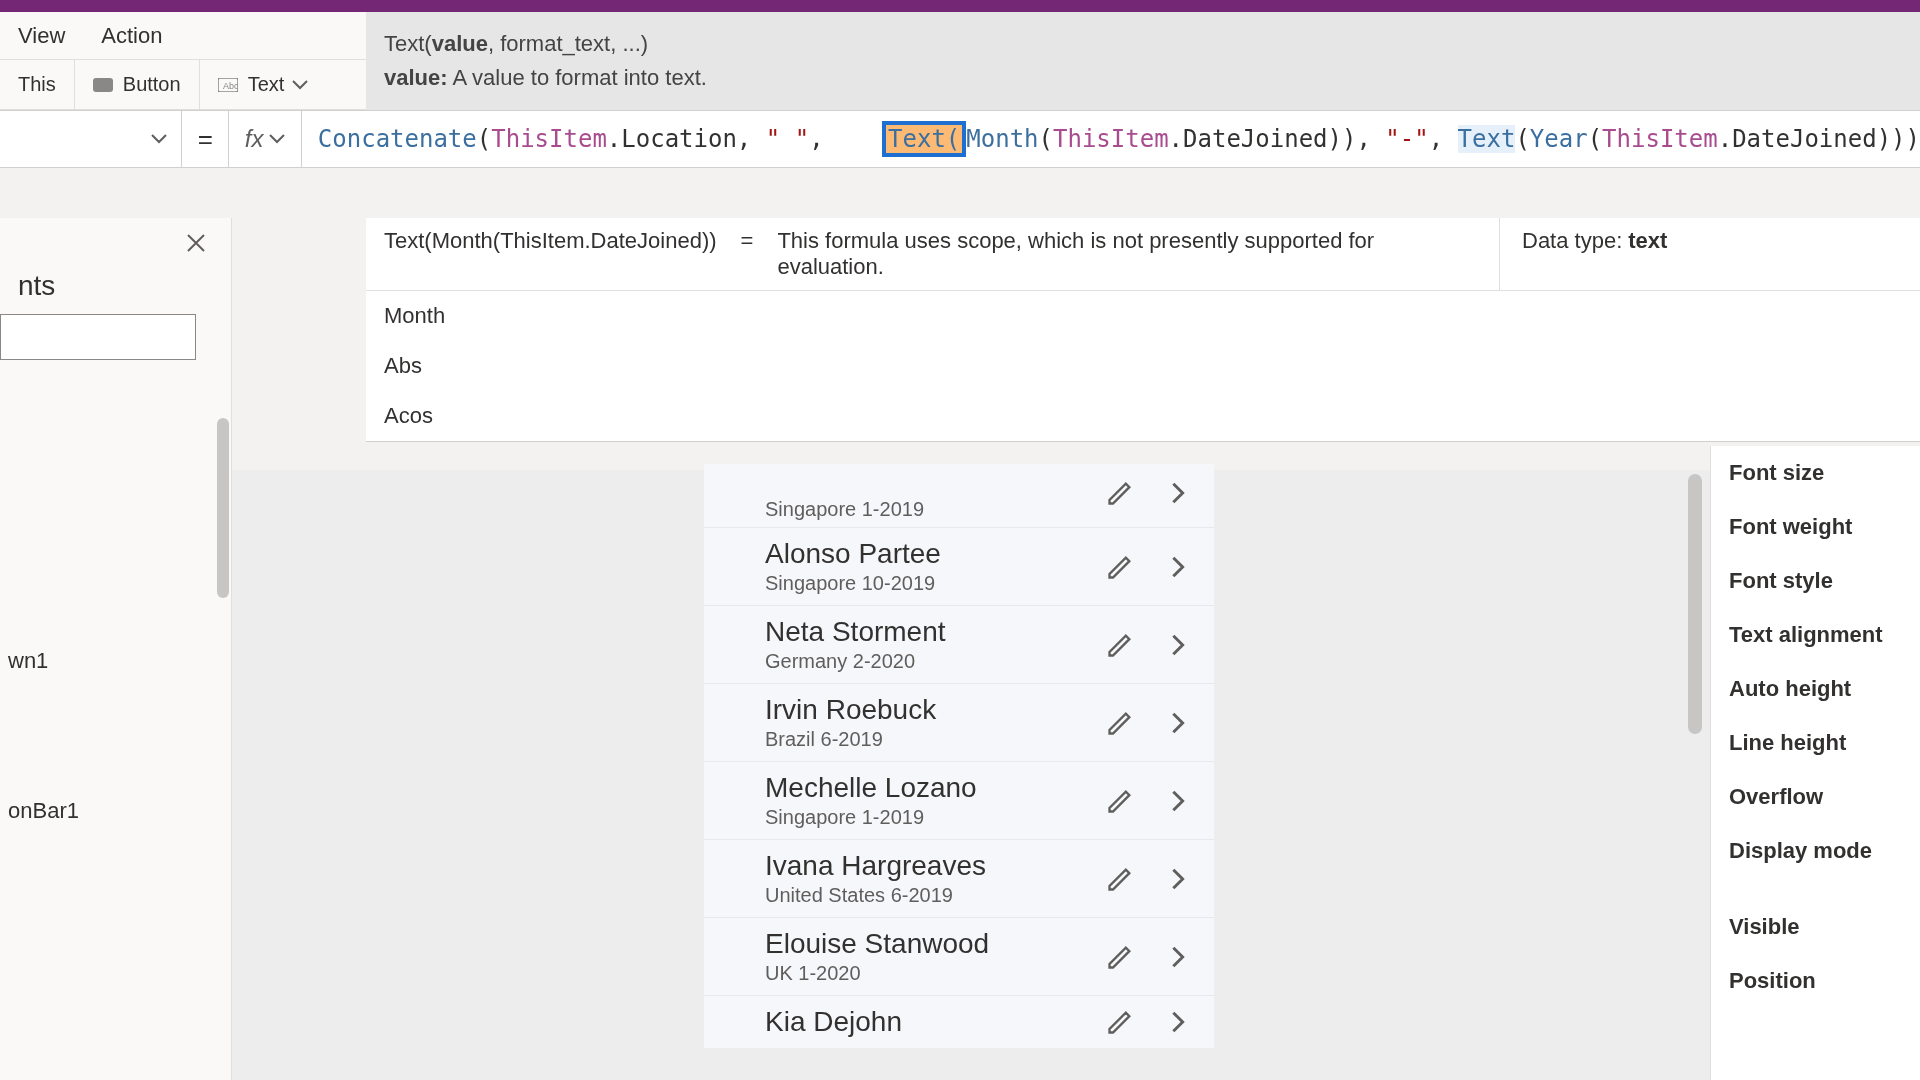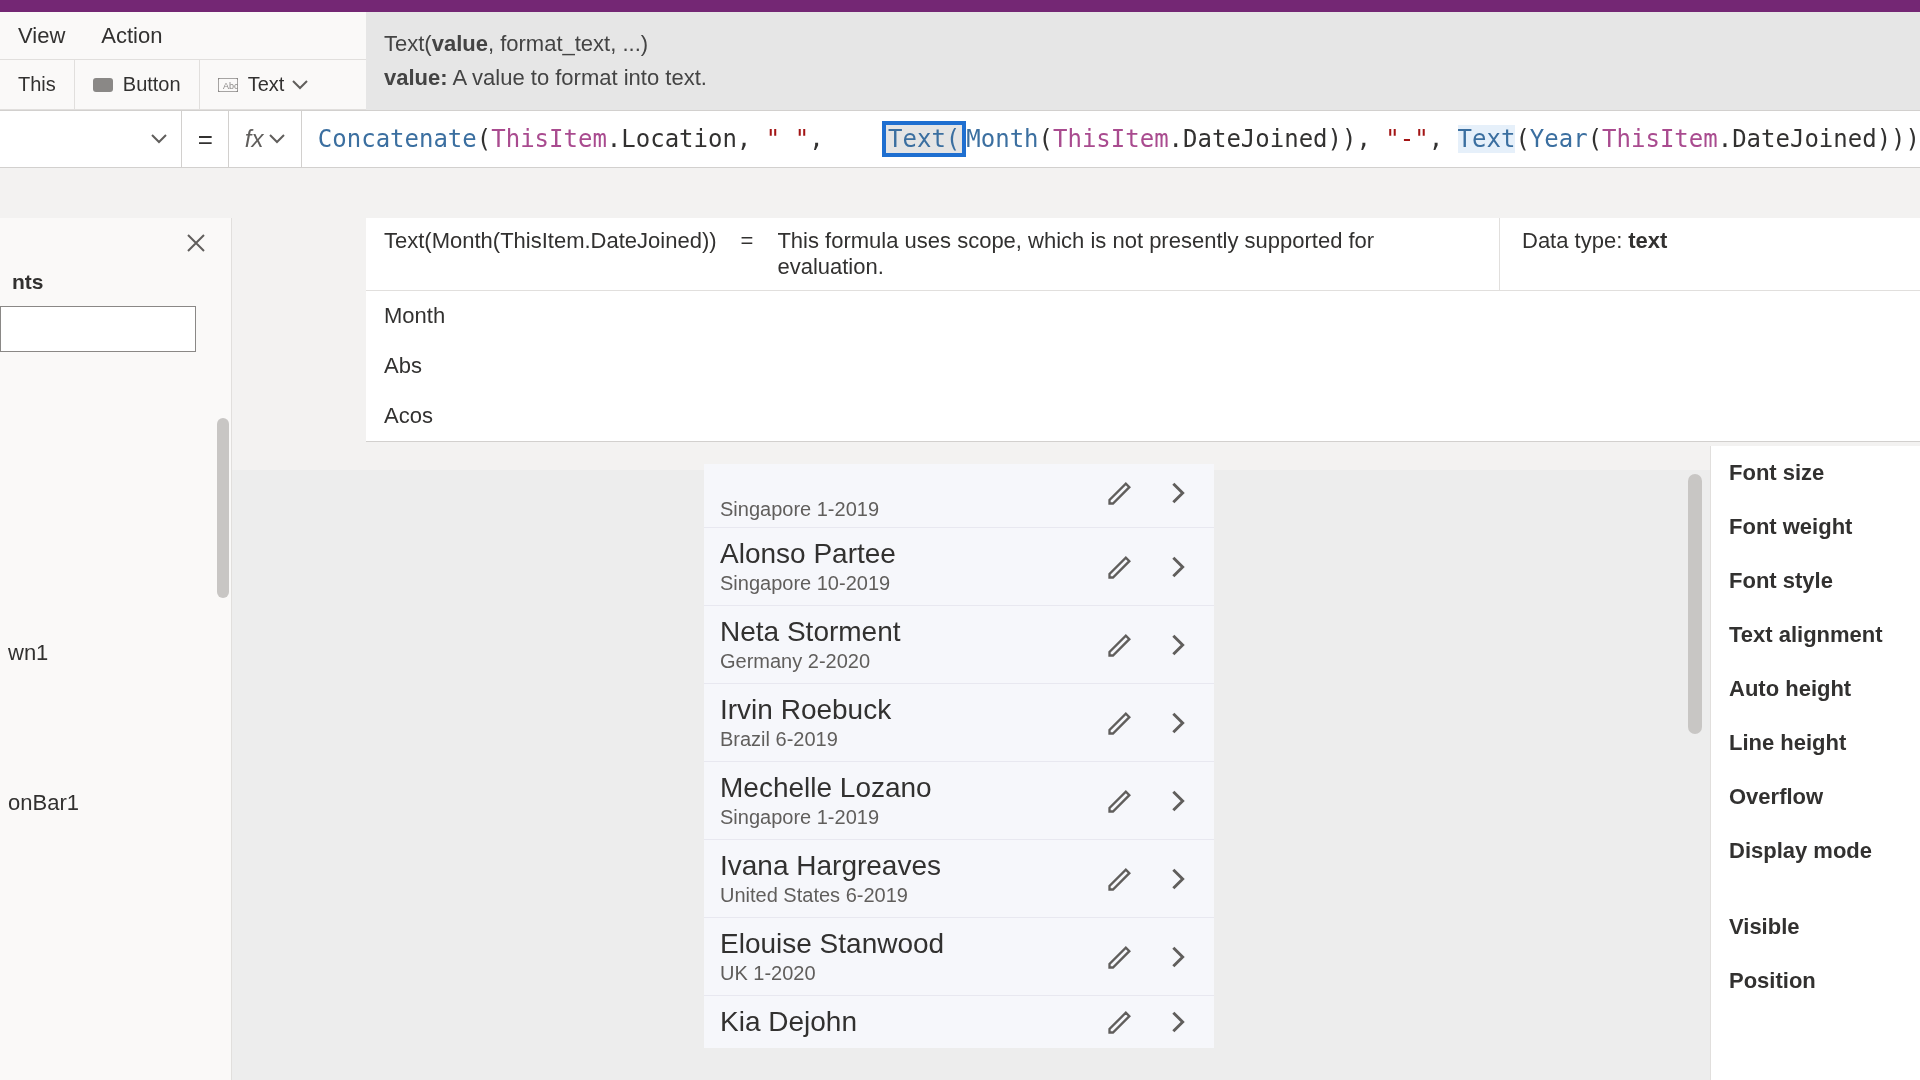--- a/index.html
+++ b/index.html
@@ -120,21 +120,21 @@
     padding-left: 16px;
     white-space: nowrap;
     color: #323130;
   }
   .fn { color: #3b6fa0; }
   .ident { color: #a94b8f; }
   .prop { color: #323130; }
   .str { color: #a31515; }
   .sel-box {
     border: 4px solid #1f6fd0;
-    background: #e5e5e5;
+    background: #fdba74;
     padding: 0 2px;
     margin-left: 44px;
   }
   .highlight-fn { background: #e6f0fa; }
   .intelli-panel {
     position: absolute;
     left: 366px;
     top: 218px;
     right: 0;
     background: #fff;
@@ -179,24 +179,23 @@
     border-right: 1px solid #e1dfdd;
   }
   .tree-header {
     display: flex;
     align-items: center;
     justify-content: flex-end;
     padding: 14px 24px 8px;
   }
   .close-x { width: 22px; height: 22px; color: #605e5c; }
   .tree-sub {
-    padding: 8px 12px 12px;
-    font-size: 21px;
-    color: #323130;
-    font-weight: bold;
+    padding: 8px 18px 12px;
+    font-size: 28px;
+    color: #323130;
   }
   .tree-search {
     margin: 0 8px 16px 0;
     height: 46px;
     background: #fff;
     border: 1px solid #8a8886;
     width: 196px;
   }
   .tree-node {
     padding: 12px 8px;
@@ -228,21 +227,21 @@
     width: 510px;
     background: #fff;
   }
   .g-item {
     display: flex;
     align-items: center;
     padding: 10px 16px 10px 16px;
     border-bottom: 1px solid #e8e8f0;
     background: #f6f7fb;
   }
-  .g-text { flex: 1; }
+  .g-text { flex: 1; margin-left: 45px; }
   .g-name { font-size: 28px; color: #323130; font-weight: 400; }
   .g-sub { font-size: 20px; color: #605e5c; margin-top: 2px; }
   .g-icons { display: flex; gap: 30px; align-items: center; padding-right: 6px; }
   .pencil-ic, .chevr-ic { width: 28px; height: 28px; color: #605e5c; }
 
   .props-panel {
     position: absolute;
     right: 0;
     top: 446px;
     width: 210px;

